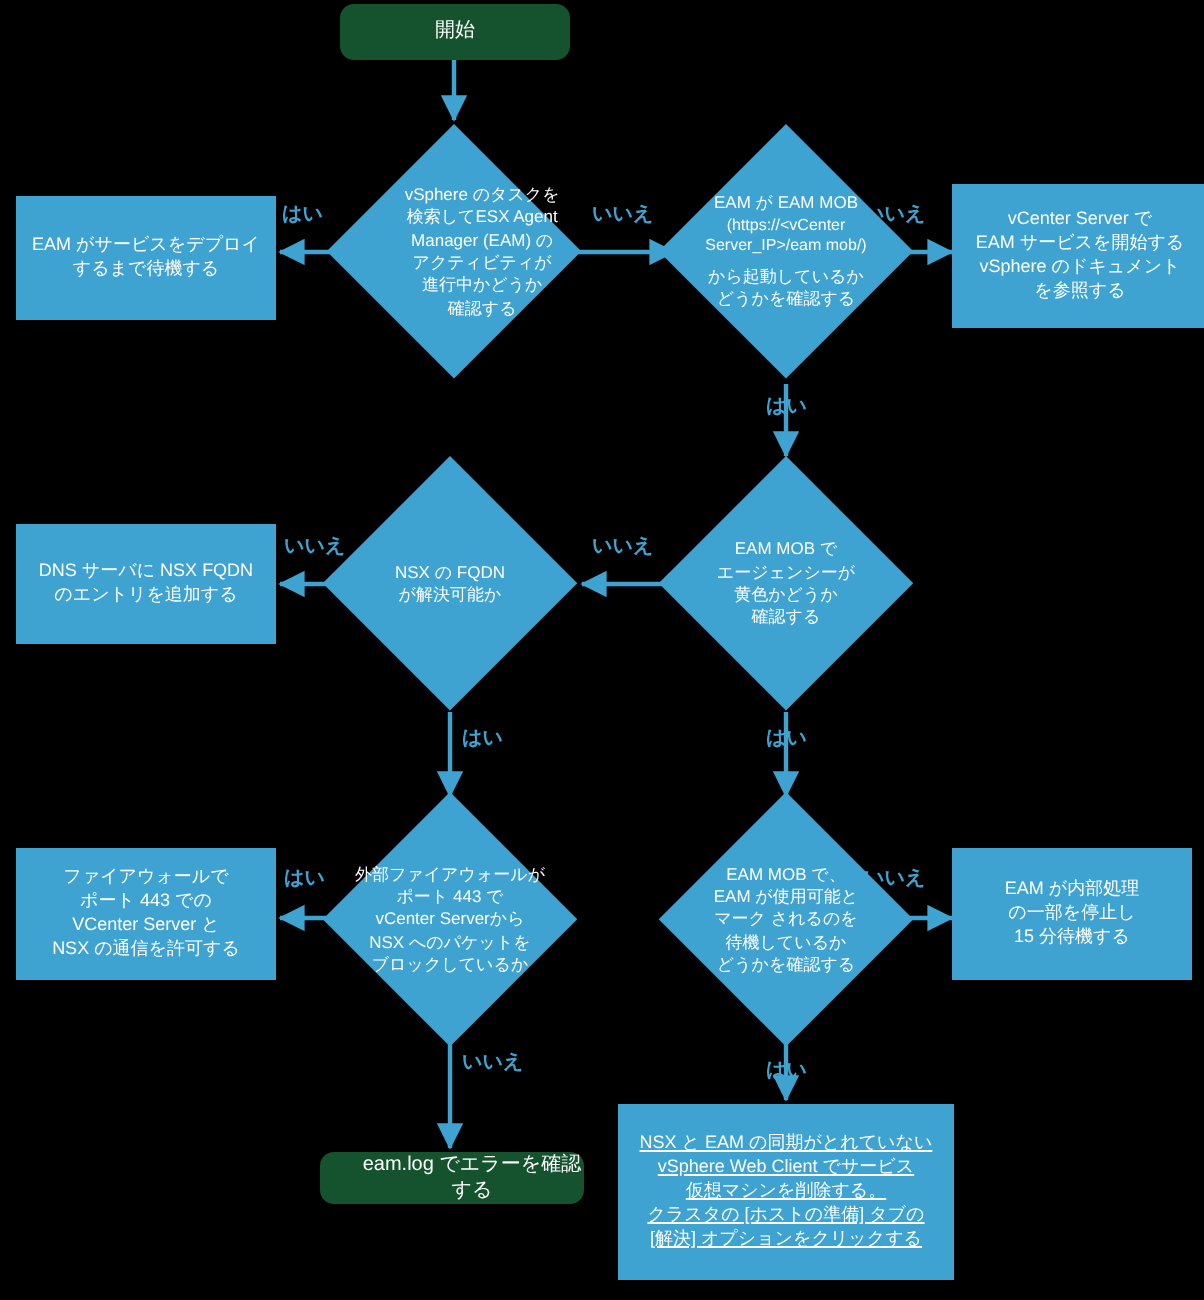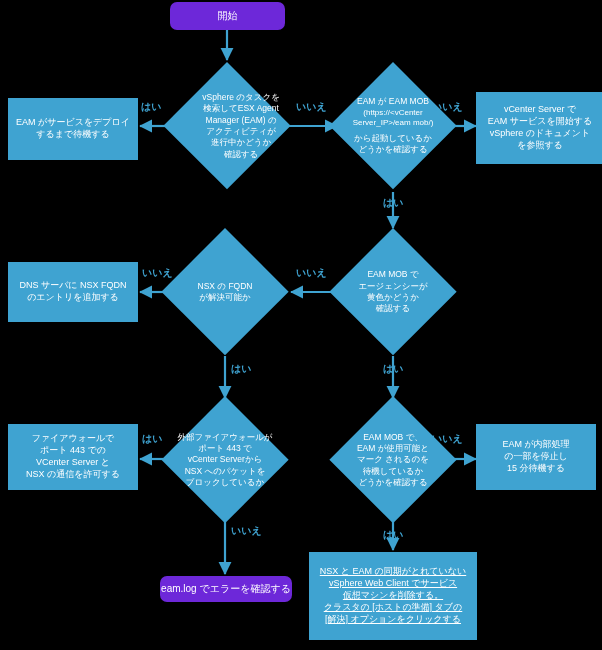--- a/index.html
+++ b/index.html
@@ -7,21 +7,21 @@
        font-family:"Liberation Sans","DejaVu Sans",sans-serif;color:#ffffff;}
   #canvas{position:absolute;left:0;top:0;width:602px;height:650px;}
 
   .node{position:absolute;box-sizing:border-box;display:flex;align-items:center;
         justify-content:center;text-align:center;line-height:1.32;}
 
   
   .rect{background:#3FA3D1;color:#ffffff;font-size:9px;padding:4px 6px;}
 
   
-  .term{background:#6d28d9;color:#ffffff;font-size:10px;border-radius:7px;}
+  .term{background:#14532d;color:#ffffff;font-size:10px;border-radius:7px;}
 
   
   .diamond{background:transparent;}
   .diamond .dia-shape{position:absolute;left:50%;top:50%;width:70.7%;height:70.7%;
         transform:translate(-50%,-50%) rotate(45deg);background:#3FA3D1;}
   .diamond .dia-label{position:relative;z-index:2;font-size:8.5px;color:#ffffff;
         line-height:1.34;width:78%;}
 
   .elabel{position:absolute;font-size:10px;color:#3FA3D1;font-weight:bold;
           white-space:nowrap;}
@@ -136,21 +136,21 @@
 
   <div class="node rect" style="left:476px;top:424px;width:120px;height:66px;">
     <span class="ml">EAM が内部処理<br>の一部を停止し<br>15 分待機する</span>
   </div>
 
   <div class="elabel" style="left:142px;top:432px;">はい</div>
   <div class="elabel" style="left:432px;top:432px;">いいえ</div>
   <div class="elabel" style="left:231px;top:524px;">いいえ</div>
   <div class="elabel" style="left:383px;top:528px;">はい</div>
 
-  <div class="node term" style="left:160px;top:576px;width:132px;height:26px;">
+  <div class="node term" style="left:160px;top:576px;width:132px;height:26px;padding-left:20px;">
     <span>eam.log でエラーを確認する</span>
   </div>
 
   <div class="node rect" style="left:309px;top:552px;width:168px;height:88px;text-decoration:underline;">
     <span class="ml">NSX と EAM の同期がとれていない<br>vSphere Web Client でサービス<br>仮想マシンを削除する。<br>クラスタの [ホストの準備] タブの<br>[解決] オプションをクリックする</span>
   </div>
 
 </div>
 
 </body></html>

